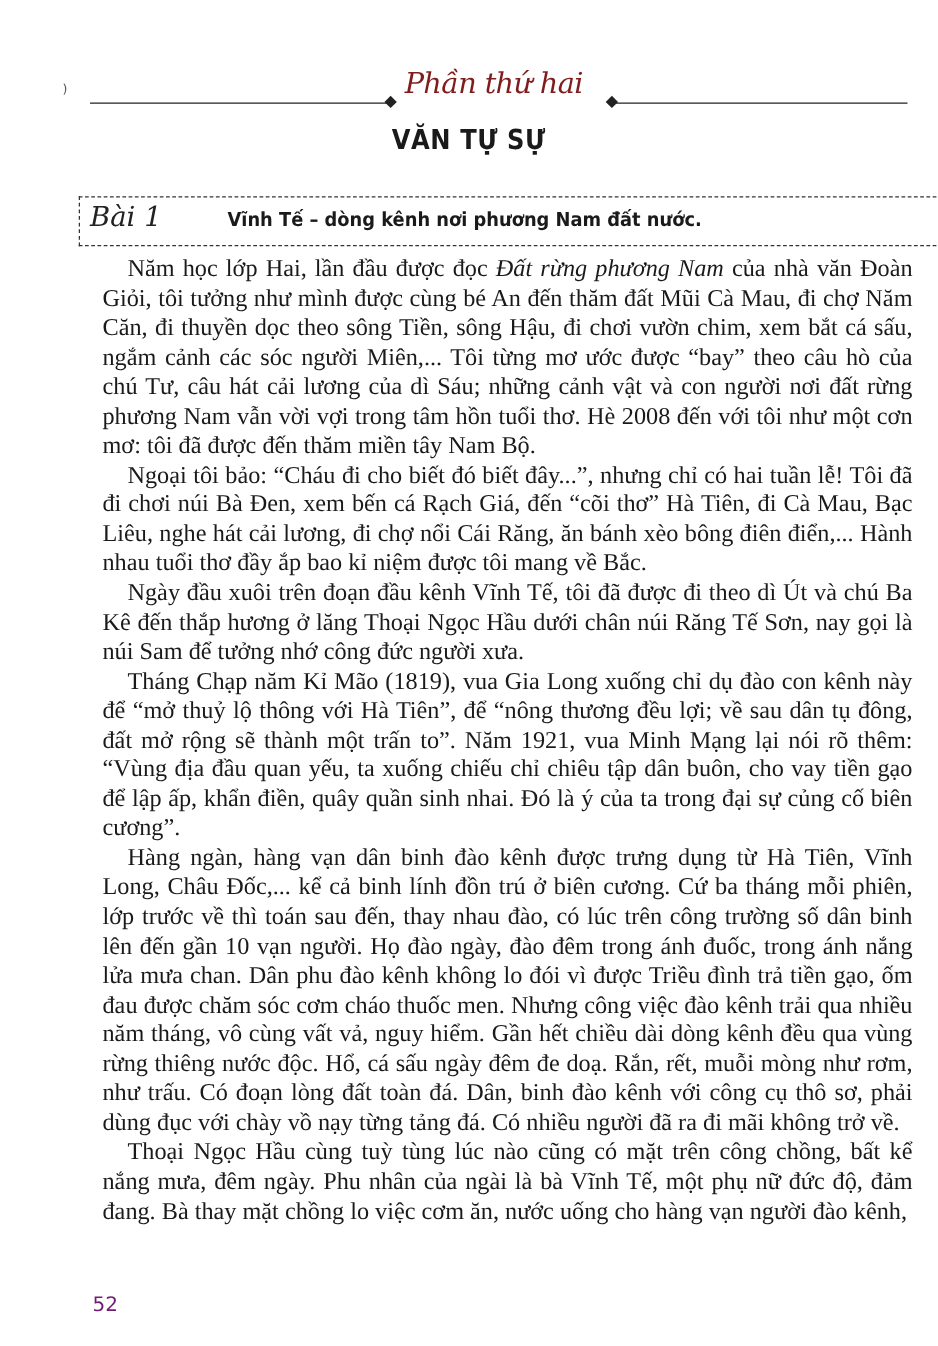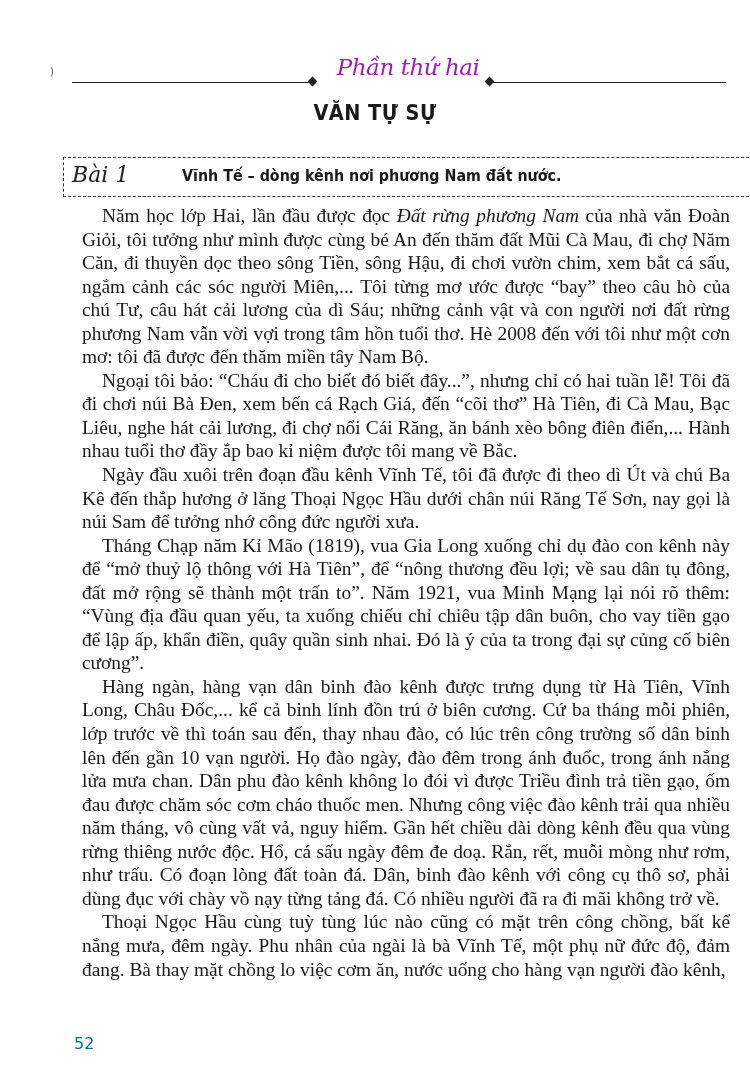--- a/index.html
+++ b/index.html
@@ -9,22 +9,22 @@
     }
     .page { position: absolute; left: 0; top: 0; width: 750px; height: 1077px; }
     .part-header { position: absolute; left: 72px; top: 52px; width: 654px; height: 40px; }
     .part-line { position: absolute; top: 30px; height: 0; border-top: 1.5px solid #222; }
     .part-line.left { left: 0; width: 240px; }
     .part-line.right { left: 418px; width: 236px; }
     .diamond { position: absolute; top: 26px; width: 7px; height: 7px; background: #222; transform: rotate(45deg); }
     .diamond.left { left: 237px; }
     .diamond.right { left: 414px; }
     .part-title {
-      position: absolute; left: 256px; top: 2px; width: 160px; text-align: center;
-      font-family: "DejaVu Serif", serif; font-style: italic; font-size: 23px; color: #a21caf;
+      position: absolute; left: 243px; top: 2px; width: 160px; text-align: center;
+      font-family: "DejaVu Serif", serif; font-style: italic; font-size: 23px; color: #7f1d1d;
       letter-spacing: -0.5px;
     }
     .section-title {
       position: absolute; left: 0; top: 100px; width: 750px; text-align: center;
       font-family: "DejaVu Sans", sans-serif; font-weight: bold; font-size: 22px; color: #1a1a1a;
       letter-spacing: 0.5px; transform: scaleX(0.88);
     }
     .lesson-box {
       position: absolute; left: 63px; top: 157px; width: 726px; height: 40px;
       border: 1.5px dashed #333; box-sizing: border-box;
@@ -41,21 +41,21 @@
     .body-text {
       position: absolute; left: 82px; top: 204px; width: 648px;
       font-family: "Liberation Serif", serif; font-size: 19.4px; line-height: 23.55px; color: #1a1a1a;
       text-align: justify;
     }
     .body-text p { margin: 0; text-indent: 20px; }
     .body-text p.first { text-indent: 20px; }
     .body-text em { font-style: italic; }
     .page-number {
       position: absolute; left: 74px; top: 1034px;
-      font-family: "DejaVu Sans", sans-serif; font-size: 16px; color: #0369a1;
+      font-family: "DejaVu Sans", sans-serif; font-size: 16px; color: #701a75;
     }
     .margin-mark {
       position: absolute; left: 50px; top: 66px; font-family: "DejaVu Sans", sans-serif;
       font-size: 10px; color: #555;
     }
   </style>
 </head>
 <body>
 
 <div class="page">

